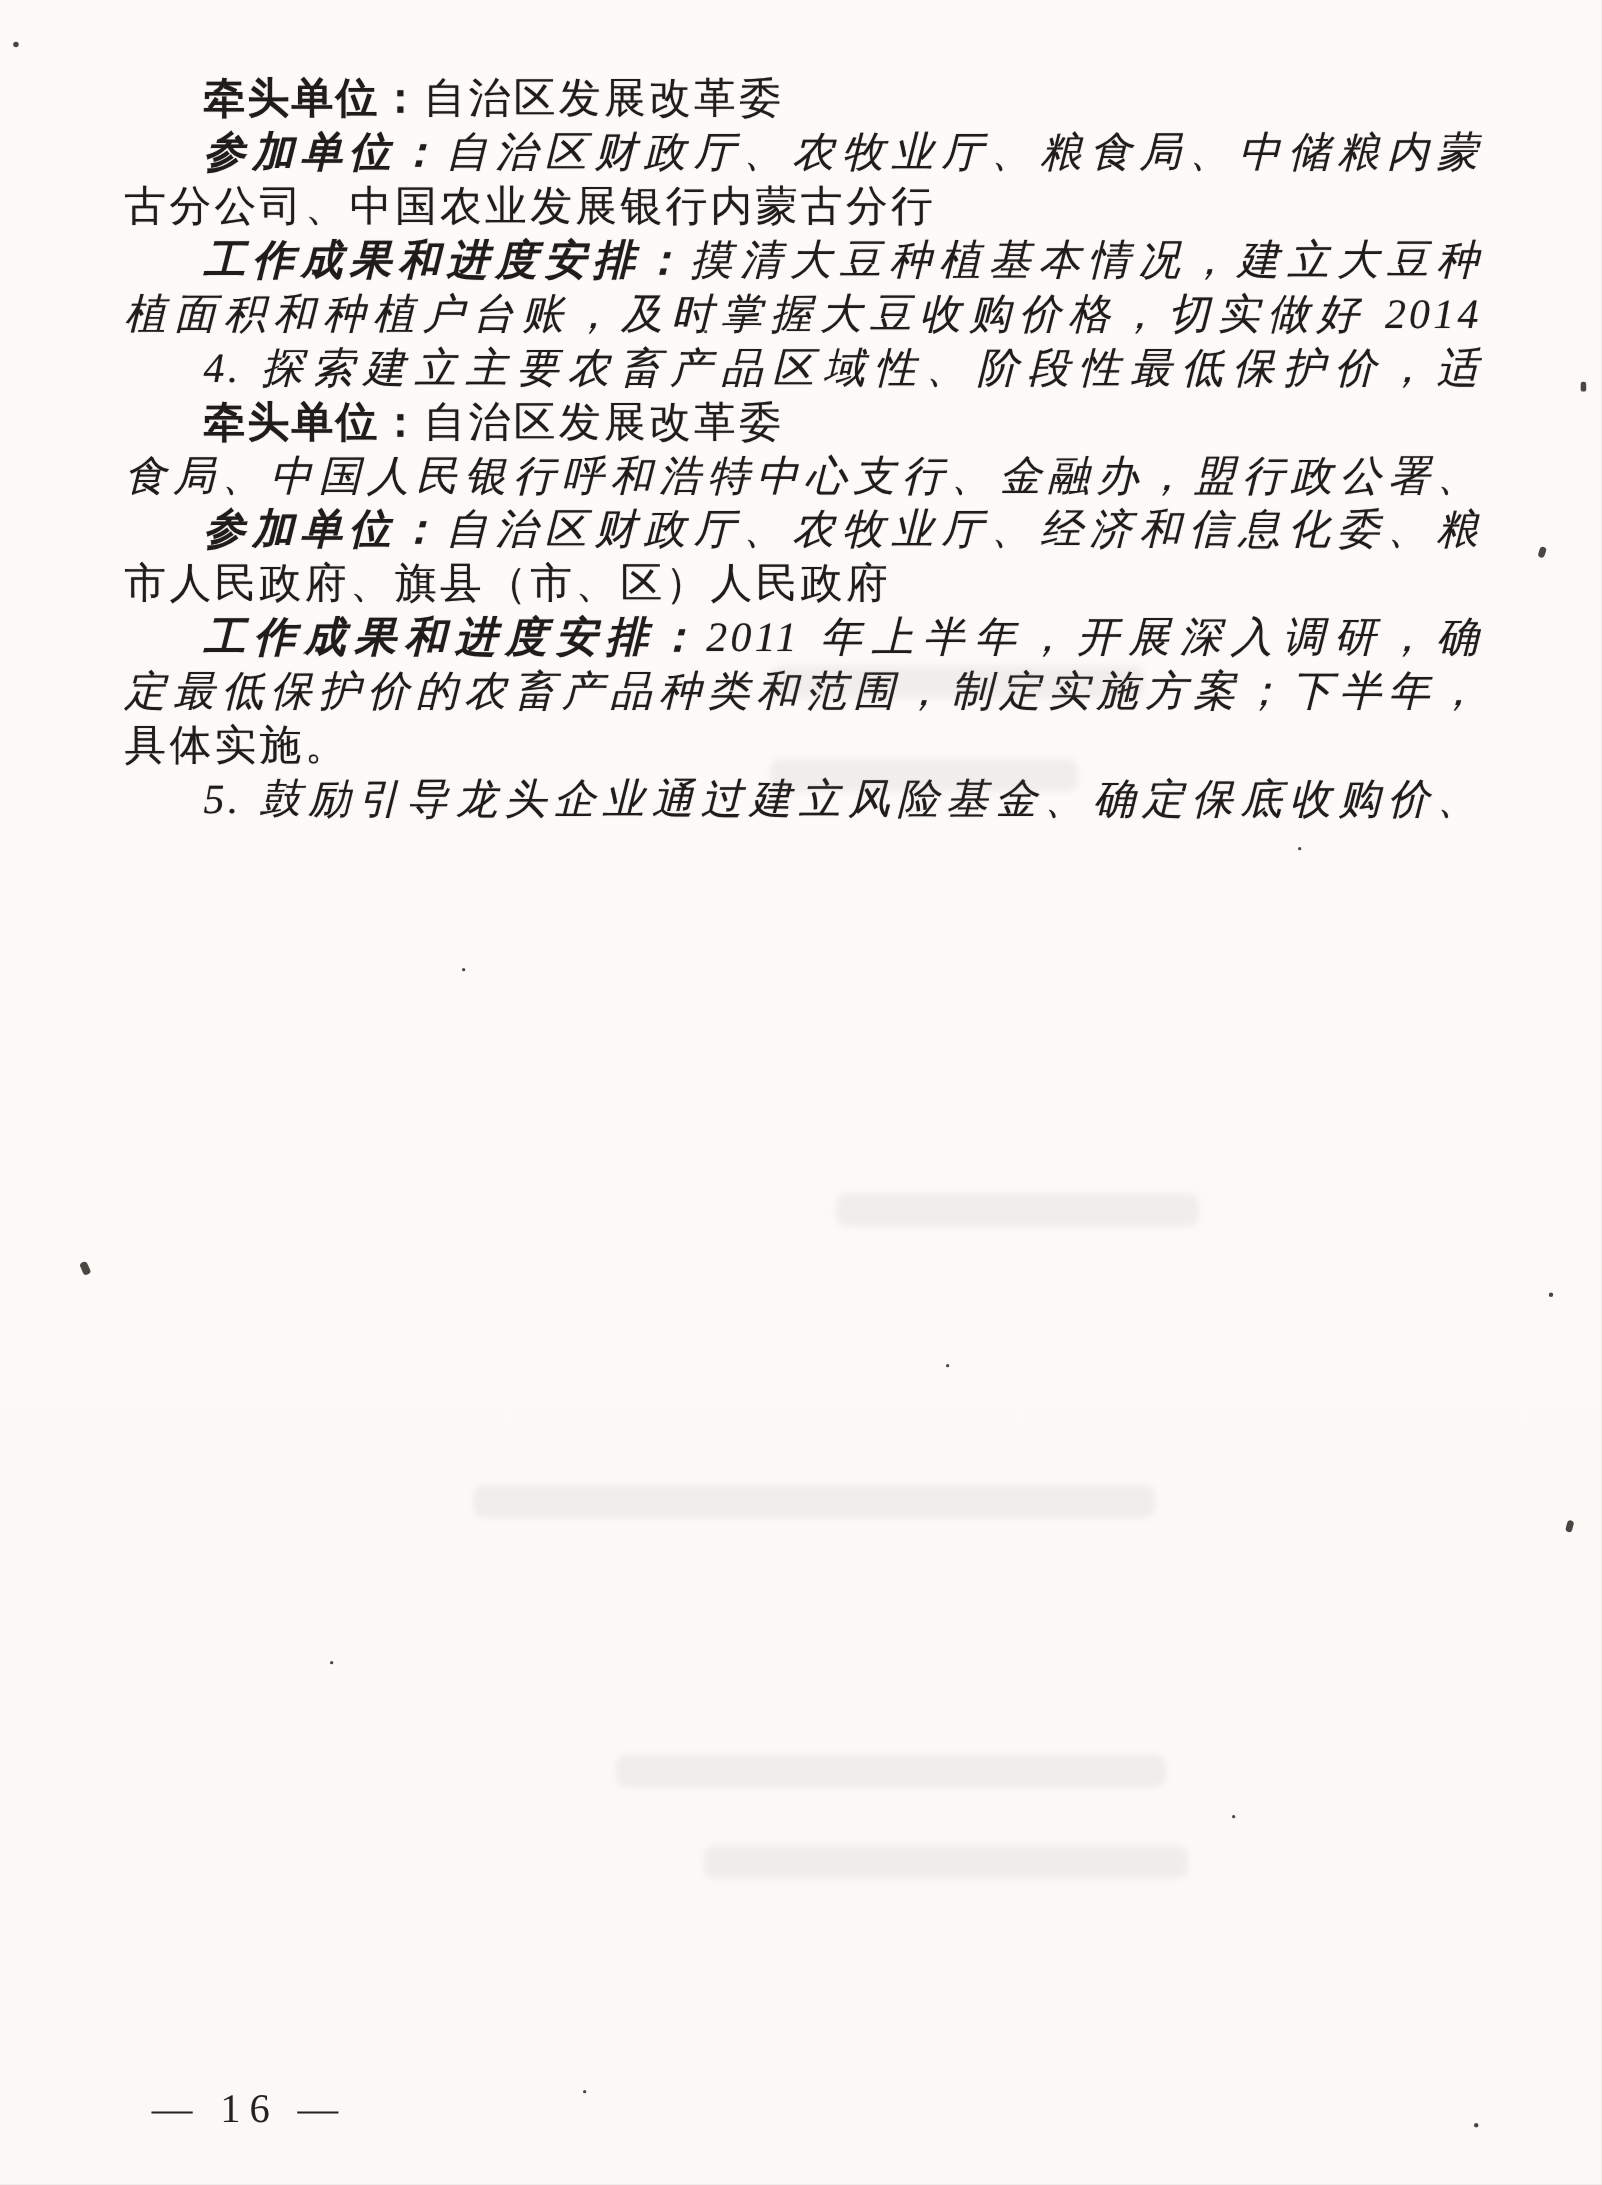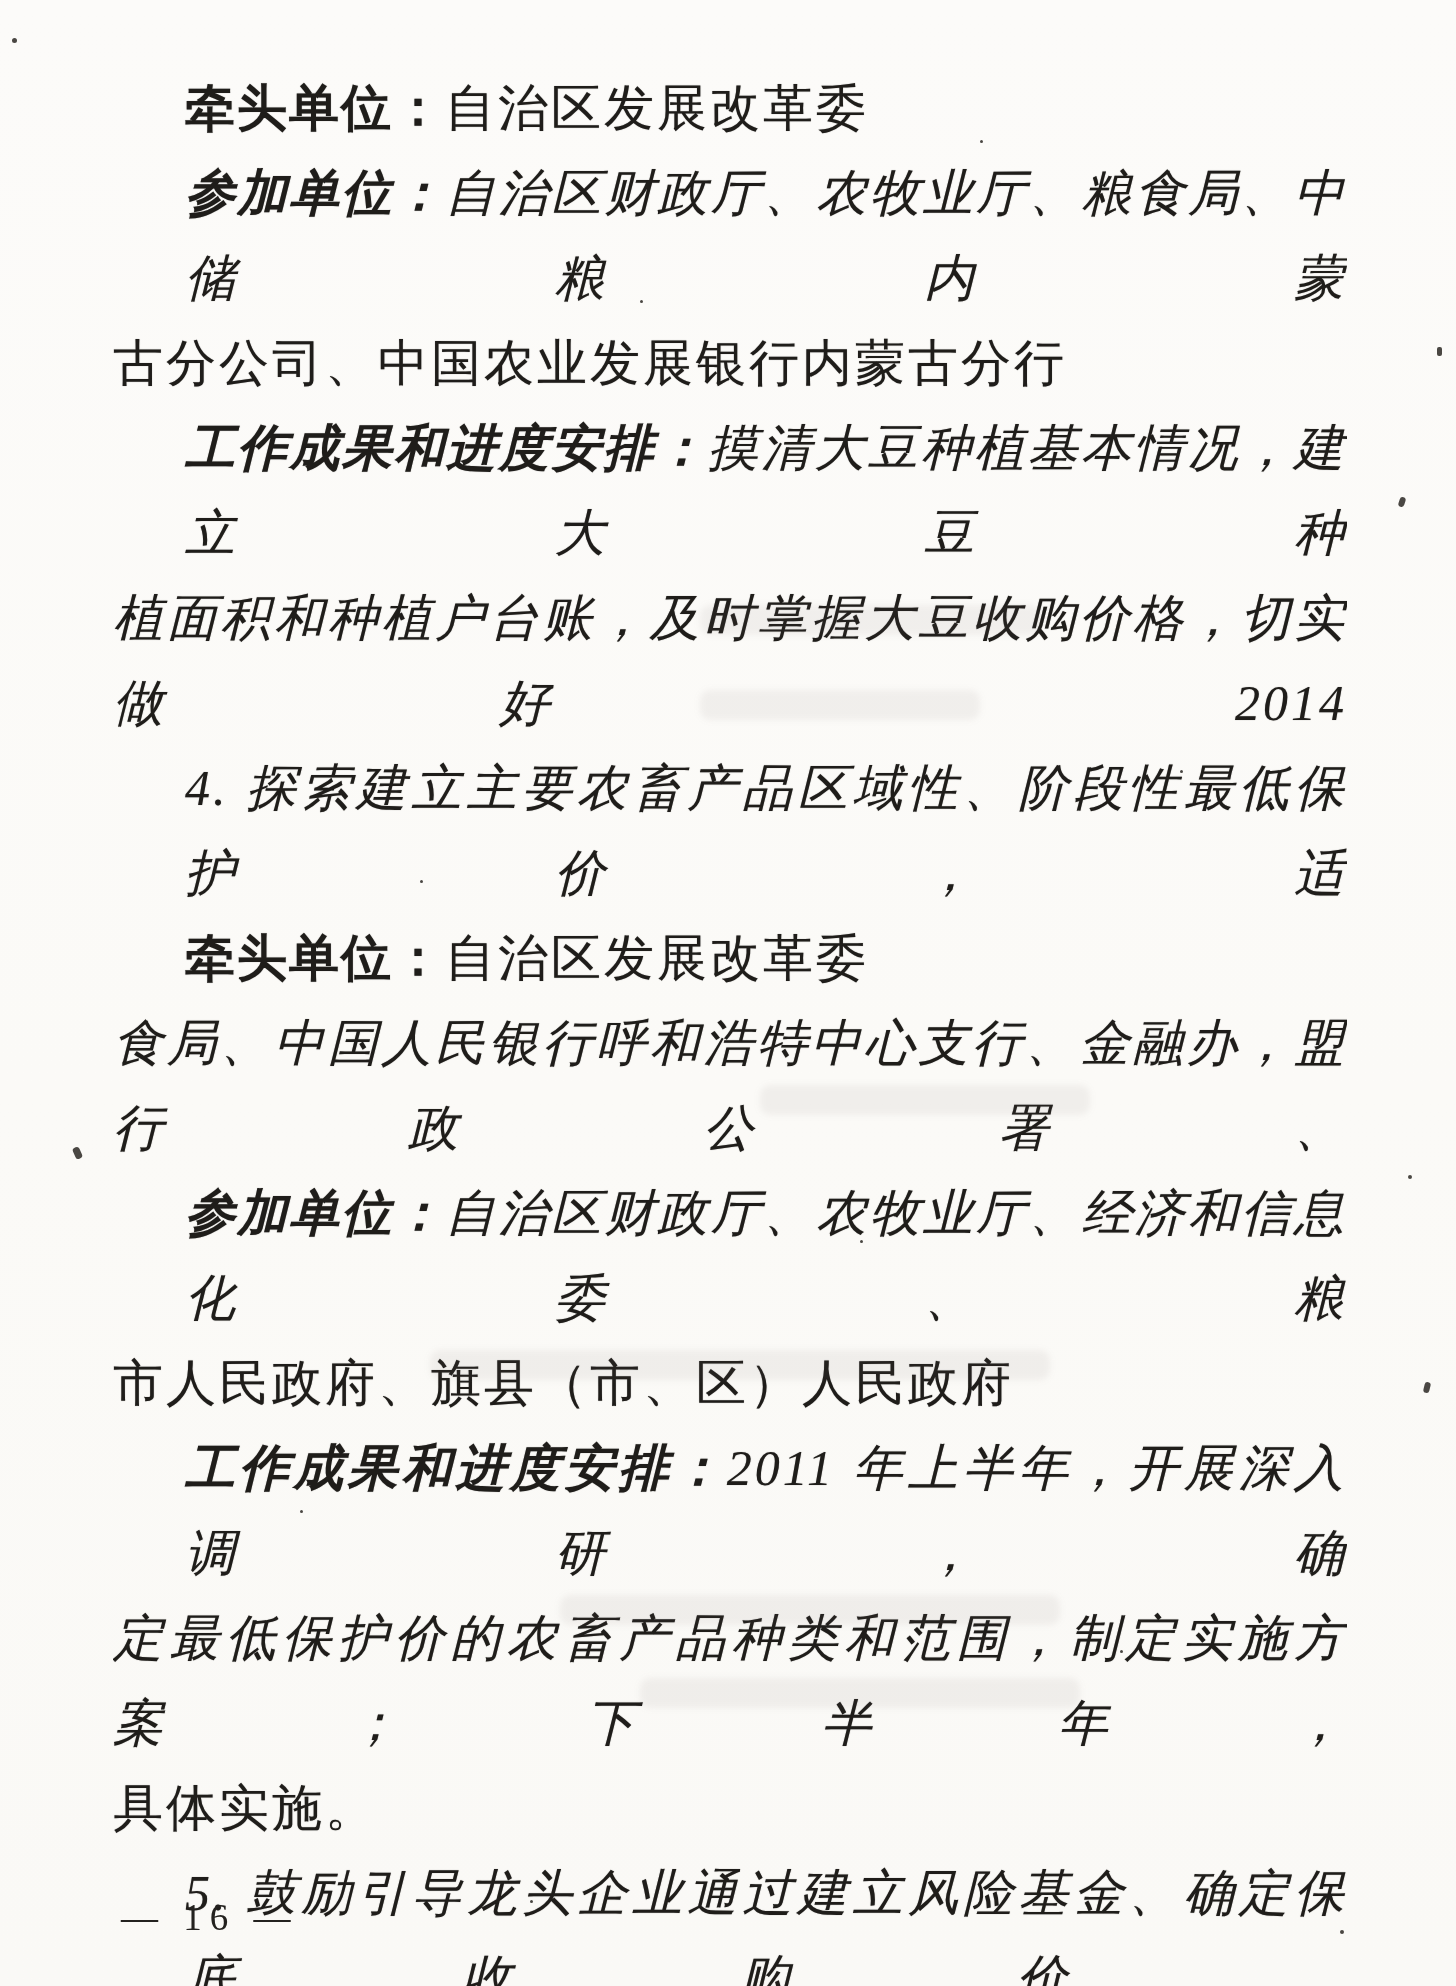--- a/index.html
+++ b/index.html
@@ -14,42 +14,42 @@
     background:linear-gradient(180deg,#fcfbf9 0%,#fbfaf7 55%,#faf9f6 100%);
     overflow:hidden;
     color:#1f1d1a;
   }
   .content{
     position:absolute;
     left:113px;top:66px;
     width:1234px;
   }
   .line{
-    font-size:50px;
-    line-height:85px;
+    font-size:38px;
+    line-height:49px;
     letter-spacing:3px;
     white-space:nowrap;
     text-shadow:0 0 1px rgba(20,18,16,.45);
   }
   .line.fill{
     white-space:normal;
     text-align:justify;
     text-align-last:justify;
     overflow:hidden;
     font-style:italic;
   }
   .line.indent{padding-left:72px;}
   .lbl{
     font-weight:bold;
     font-family:"Liberation Sans","DejaVu Sans",sans-serif;
     letter-spacing:2px;
   }
   .footer{
     position:absolute;
-    left:121px;top:1896px;
+    left:138px;top:1896px;
     font-size:37px;
     letter-spacing:8px;
     color:#24221f;
   }
   
   .speck{position:absolute;background:#4a4743;border-radius:50%;}
   .ghost{
     position:absolute;height:30px;border-radius:10px;
     background:rgba(110,105,98,.08);
     filter:blur(3px);

